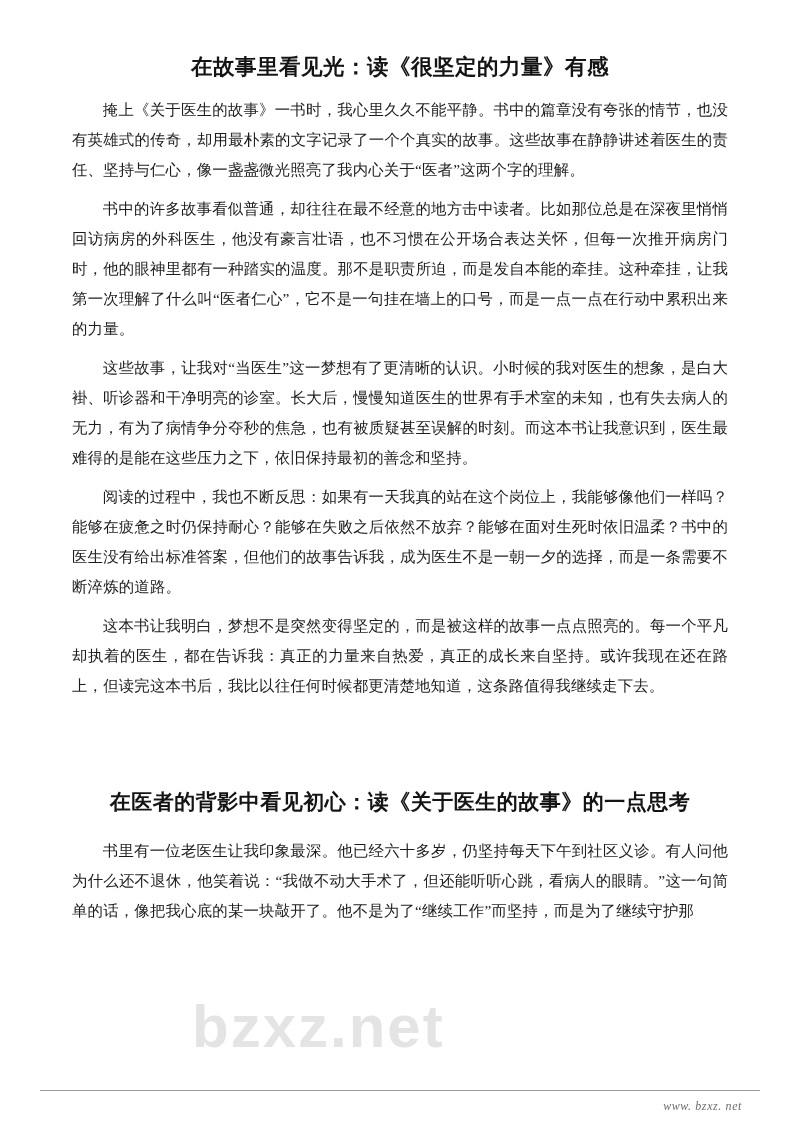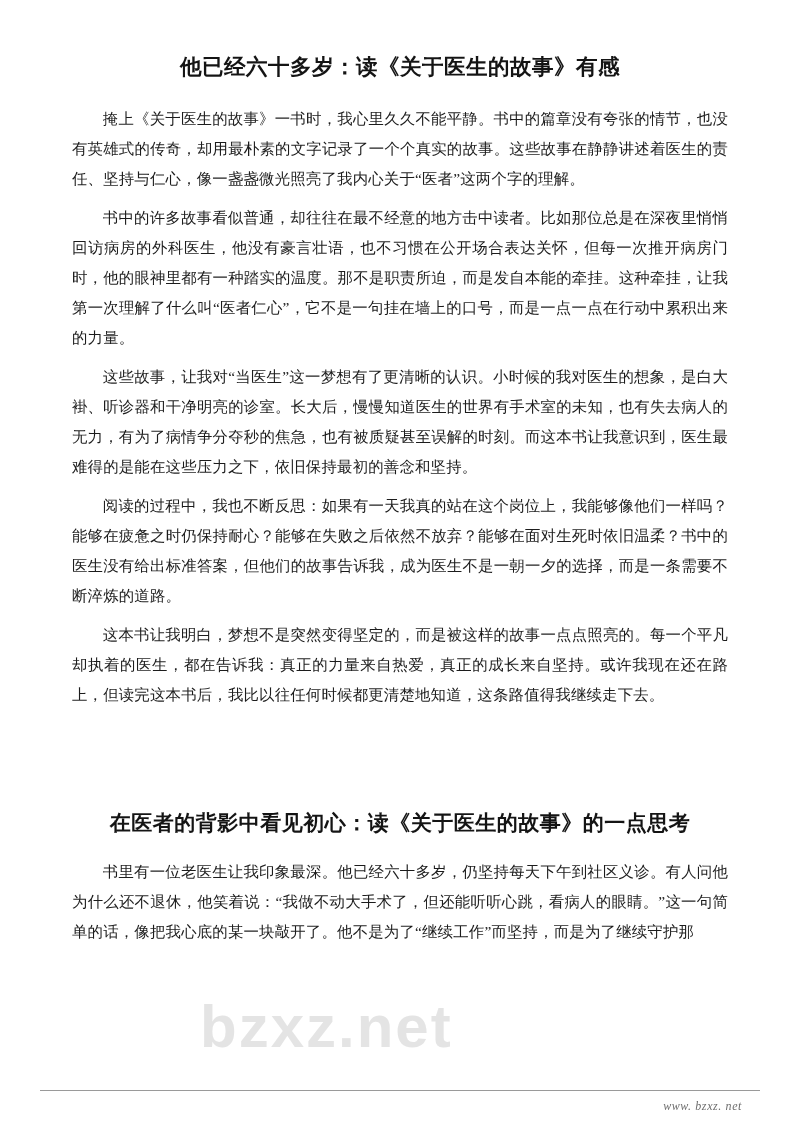--- a/index.html
+++ b/index.html
@@ -19,21 +19,21 @@
   .page {
     position: absolute;
     inset: 0;
     padding: 0;
     box-sizing: border-box;
   }
 
   
   .watermark {
     position: absolute;
-    left: 200px;
+    left: 192px;
     top: 992px;
     width: 420px;
     height: 70px;
     font-family: "Liberation Sans", sans-serif;
     font-size: 60px;
     font-weight: 700;
     letter-spacing: 2px;
     color: #dcdcdc;
     opacity: .75;
     pointer-events: none;
@@ -75,26 +75,26 @@
     margin: 0;
     padding: 0;
     color: #1c1c1c;
     letter-spacing: .2px;
   }
 
   .para + .para {
     margin-top: 9px;
   }
 
-  .block-one { margin-top: 22px; }
+  .block-one { margin-top: 13px; }
 
   
   .section-gap { height: 86px; }
 
-  .section-two-title { margin-top: 12px; }
+  .section-two-title { margin-top: 0; }
   .block-two { margin-top: 20px; }
 
   .footer {
     position: absolute;
     left: 0;
     right: 0;
     bottom: 17px;
     padding: 0 40px;
     box-sizing: border-box;
     z-index: 2;
@@ -117,21 +117,21 @@
 </style>
 </head>
 <body>
 
 <div class="page">
 
   <div class="watermark">bzxz.net</div>
 
   <div class="content">
 
-    <h1 class="doc-title">他已经六十多岁：读《关于医生的故事》有感</h1>
+    <h1 class="doc-title">在故事里看见光：读《很坚定的力量》有感</h1>
 
     <div class="block-one">
       <p class="para">掩上《关于医生的故事》一书时，我心里久久不能平静。书中的篇章没有夸张的情节，也没有英雄式的传奇，却用最朴素的文字记录了一个个真实的故事。这些故事在静静讲述着医生的责任、坚持与仁心，像一盏盏微光照亮了我内心关于“医者”这两个字的理解。</p>
       <p class="para">书中的许多故事看似普通，却往往在最不经意的地方击中读者。比如那位总是在深夜里悄悄回访病房的外科医生，他没有豪言壮语，也不习惯在公开场合表达关怀，但每一次推开病房门时，他的眼神里都有一种踏实的温度。那不是职责所迫，而是发自本能的牵挂。这种牵挂，让我第一次理解了什么叫“医者仁心”，它不是一句挂在墙上的口号，而是一点一点在行动中累积出来的力量。</p>
       <p class="para">这些故事，让我对“当医生”这一梦想有了更清晰的认识。小时候的我对医生的想象，是白大褂、听诊器和干净明亮的诊室。长大后，慢慢知道医生的世界有手术室的未知，也有失去病人的无力，有为了病情争分夺秒的焦急，也有被质疑甚至误解的时刻。而这本书让我意识到，医生最难得的是能在这些压力之下，依旧保持最初的善念和坚持。</p>
       <p class="para">阅读的过程中，我也不断反思：如果有一天我真的站在这个岗位上，我能够像他们一样吗？能够在疲惫之时仍保持耐心？能够在失败之后依然不放弃？能够在面对生死时依旧温柔？书中的医生没有给出标准答案，但他们的故事告诉我，成为医生不是一朝一夕的选择，而是一条需要不断淬炼的道路。</p>
       <p class="para">这本书让我明白，梦想不是突然变得坚定的，而是被这样的故事一点点照亮的。每一个平凡却执着的医生，都在告诉我：真正的力量来自热爱，真正的成长来自坚持。或许我现在还在路上，但读完这本书后，我比以往任何时候都更清楚地知道，这条路值得我继续走下去。</p>
     </div>
 
     <div class="section-gap"></div>

